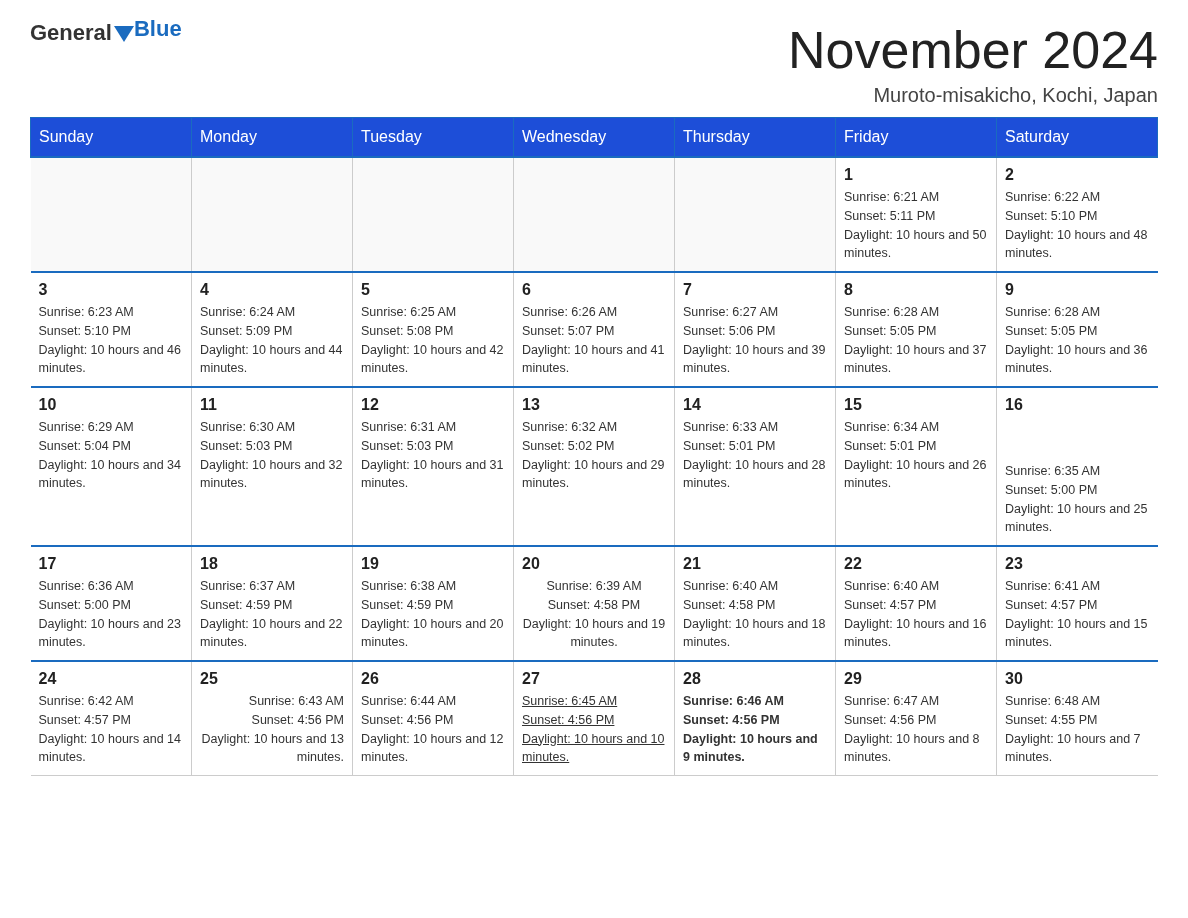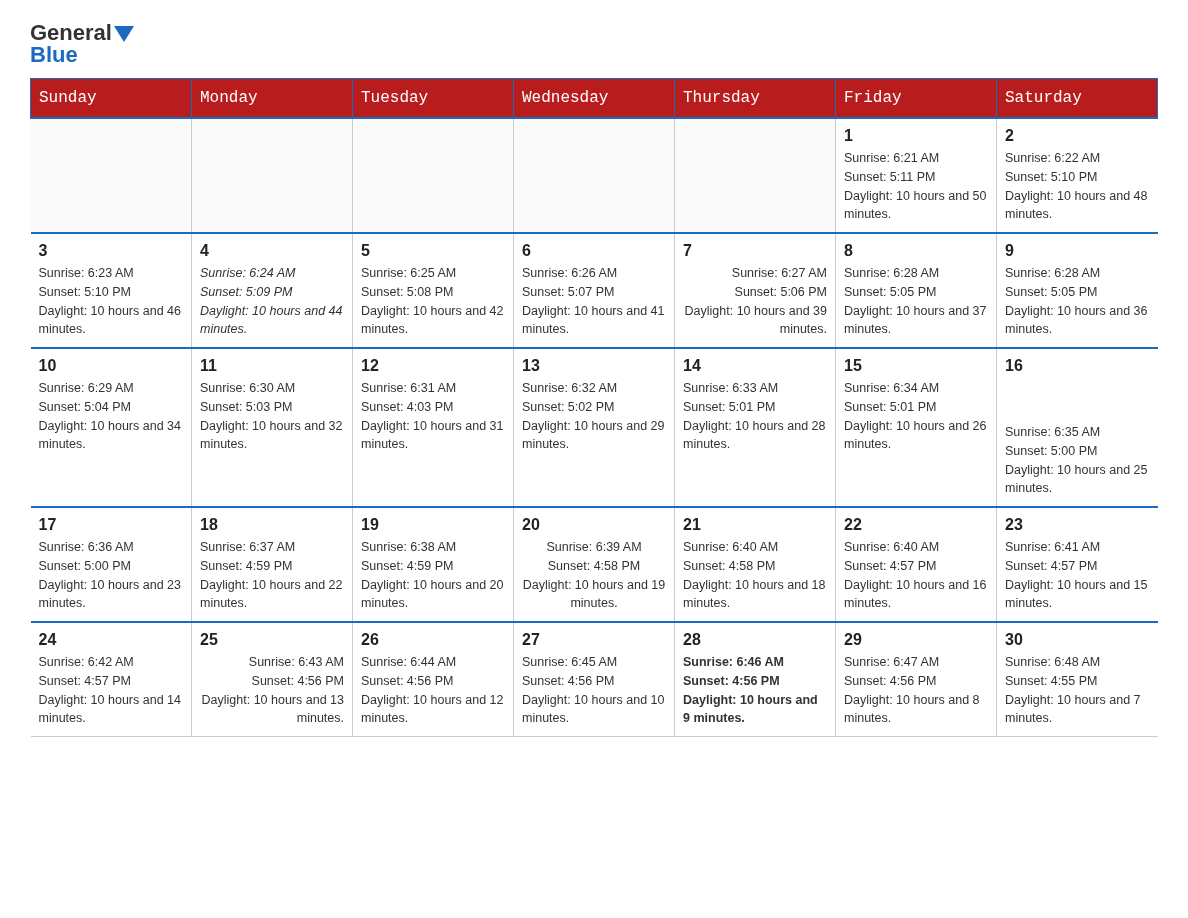--- a/index.html
+++ b/index.html
@@ -11,21 +11,21 @@
       padding: 20px 30px;
     }
     .header {
       display: flex;
       justify-content: space-between;
       align-items: flex-start;
       margin-bottom: 10px;
     }
     .logo {
       display: flex;
-      flex-direction: column;
+      flex-direction: row;
       align-items: flex-start;
     }
     .logo-text {
       display: flex;
       align-items: center;
       font-size: 22px;
       font-weight: bold;
       color: #333;
     }
     .logo-general { color: #333; }
@@ -56,22 +56,21 @@
       font-weight: normal;
       color: #444;
       margin-top: 4px;
     }
     .calendar {
       width: 100%;
       border-collapse: collapse;
       margin-top: 10px;
     }
     .calendar thead tr {
-      background-color: #b91c1c;
-      font-family: Liberation Mono, monospace;
+      background-color: #1d4ed8;
     }
     .calendar thead th {
       color: #fff;
       font-size: 16px;
       font-weight: normal;
       padding: 10px 8px;
       text-align: left;
       border: 1px solid #1a6bbf;
     }
     .calendar tbody tr {
@@ -110,20 +109,24 @@
 </head>
 <body>
 
 <div class="header">
   <div class="logo">
     <div class="logo-text">
       <span class="logo-general">General</span>
       <span class="logo-triangle"></span>
     </div>
     <div class="logo-underline">Blue</div>
+  </div>
+  <div class="title-section">
+    <h1>November 2024</h1>
+    <h3>Muroto-misakicho, Kochi, Japan</h3>
   </div>
 </div>
 
 <table class="calendar">
   <thead>
     <tr>
       <th>Sunday</th>
       <th>Monday</th>
       <th>Tuesday</th>
       <th>Wednesday</th>
@@ -154,39 +157,39 @@
       </tr>
       <tr>
         <td>
           <span class="day-number">3</span>
           <div class="day-info" style="white-space: pre-line;">Sunrise: 6:23 AM
 Sunset: 5:10 PM
 Daylight: 10 hours and 46 minutes.</div>
         </td>
         <td>
           <span class="day-number">4</span>
-          <div class="day-info" style="white-space: pre-line; font-style: italic;">Sunrise: 6:24 AM
+          <div class="day-info" style="white-space: pre-line;">Sunrise: 6:24 AM
 Sunset: 5:09 PM
 Daylight: 10 hours and 44 minutes.</div>
         </td>
         <td>
           <span class="day-number">5</span>
           <div class="day-info" style="white-space: pre-line;">Sunrise: 6:25 AM
 Sunset: 5:08 PM
 Daylight: 10 hours and 42 minutes.</div>
         </td>
         <td>
           <span class="day-number">6</span>
           <div class="day-info" style="white-space: pre-line;">Sunrise: 6:26 AM
 Sunset: 5:07 PM
 Daylight: 10 hours and 41 minutes.</div>
         </td>
         <td>
           <span class="day-number">7</span>
-          <div class="day-info" style="white-space: pre-line; text-align: right;">Sunrise: 6:27 AM
+          <div class="day-info" style="white-space: pre-line;">Sunrise: 6:27 AM
 Sunset: 5:06 PM
 Daylight: 10 hours and 39 minutes.</div>
         </td>
         <td>
           <span class="day-number">8</span>
           <div class="day-info" style="white-space: pre-line;">Sunrise: 6:28 AM
 Sunset: 5:05 PM
 Daylight: 10 hours and 37 minutes.</div>
         </td>
         <td>
@@ -205,21 +208,21 @@
         </td>
         <td>
           <span class="day-number">11</span>
           <div class="day-info" style="white-space: pre-line;">Sunrise: 6:30 AM
 Sunset: 5:03 PM
 Daylight: 10 hours and 32 minutes.</div>
         </td>
         <td>
           <span class="day-number">12</span>
           <div class="day-info" style="white-space: pre-line;">Sunrise: 6:31 AM
-Sunset: 4:03 PM
+Sunset: 5:03 PM
 Daylight: 10 hours and 31 minutes.</div>
         </td>
         <td>
           <span class="day-number">13</span>
           <div class="day-info" style="white-space: pre-line;">Sunrise: 6:32 AM
 Sunset: 5:02 PM
 Daylight: 10 hours and 29 minutes.</div>
         </td>
         <td>
           <span class="day-number">14</span>
@@ -298,21 +301,21 @@
 Daylight: 10 hours and 13 minutes.</div>
         </td>
         <td>
           <span class="day-number">26</span>
           <div class="day-info" style="white-space: pre-line;">Sunrise: 6:44 AM
 Sunset: 4:56 PM
 Daylight: 10 hours and 12 minutes.</div>
         </td>
         <td>
           <span class="day-number">27</span>
-          <div class="day-info" style="white-space: pre-line;">Sunrise: 6:45 AM
+          <div class="day-info" style="white-space: pre-line; text-decoration: underline;">Sunrise: 6:45 AM
 Sunset: 4:56 PM
 Daylight: 10 hours and 10 minutes.</div>
         </td>
         <td>
           <span class="day-number">28</span>
           <div class="day-info" style="white-space: pre-line; font-weight: bold;">Sunrise: 6:46 AM
 Sunset: 4:56 PM
 Daylight: 10 hours and 9 minutes.</div>
         </td>
         <td>

